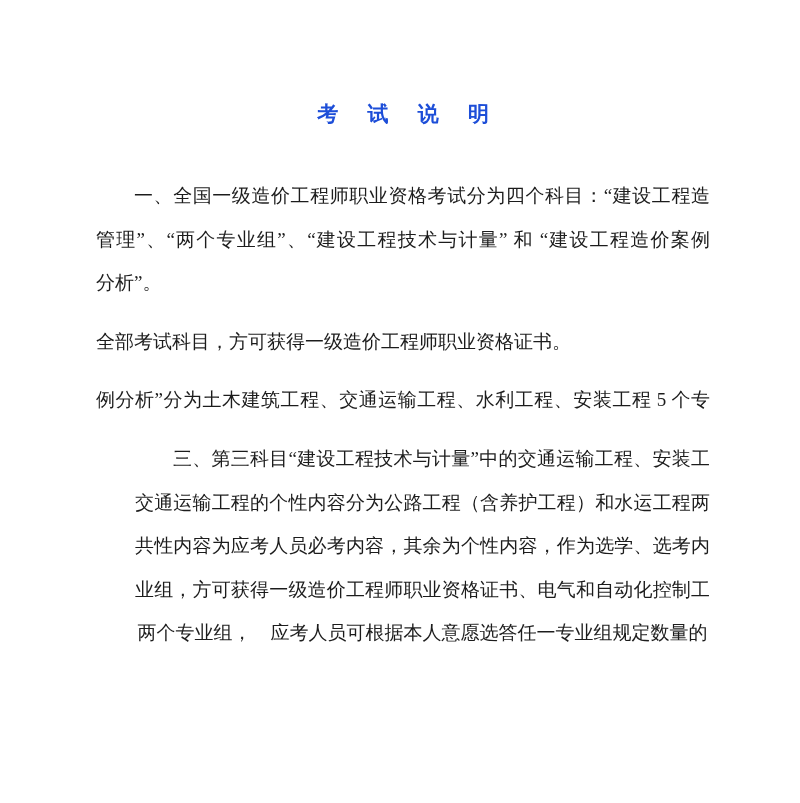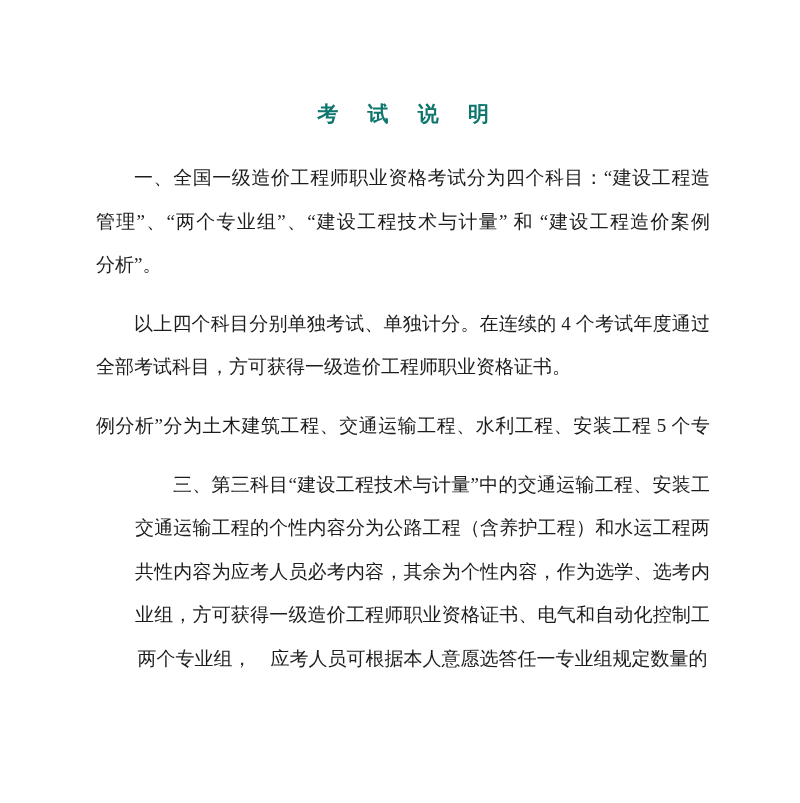--- a/index.html
+++ b/index.html
@@ -12,28 +12,28 @@
     width: 800px;
     height: 803px;
     box-sizing: border-box;
     background: #ffffff;
     color: #1c1c1c;
     font-family: "Liberation Serif", "DejaVu Serif", serif;
     padding: 98px 90px 0 96px;
     overflow: hidden;
   }
   .title {
-    margin: 0 0 26px 0;
+    margin: 0 0 44px 0;
     padding-left: 12px; 
     font-size: 21px;
     font-weight: bold;
     line-height: 32px;
     text-align: center;
     letter-spacing: 12px;
-    color: #0f766e;
+    color: #1d4ed8;
   }
   .para {
     margin: 0 0 15px 0;
   }
   .para:last-child {
     margin-bottom: 0;
     margin-left: 39px;
   }
   .line {
     font-size: 19px;
@@ -60,21 +60,20 @@
 
   <div class="body-text">
 
     <div class="para">
       <div class="line first">一、全国一级造价工程师职业资格考试分为四个科目：“建设工程造价</div>
       <div class="line">管理”、“两个专业组”、“建设工程技术与计量” 和 “建设工程造价案例</div>
       <div class="line lastline">分析”。</div>
     </div>
 
     <div class="para">
-      <div class="line first">以上四个科目分别单独考试、单独计分。在连续的 4 个考试年度通过</div>
       <div class="line lastline">全部考试科目，方可获得一级造价工程师职业资格证书。</div>
     </div>
 
     <div class="para">
       <div class="line">例分析”分为土木建筑工程、交通运输工程、水利工程、安装工程 5 个专</div>
     </div>
 
     <div class="para">
       <div class="line first">三、第三科目“建设工程技术与计量”中的交通运输工程、安装工程</div>
       <div class="line">交通运输工程的个性内容分为公路工程（含养护工程）和水运工程两个专</div>

